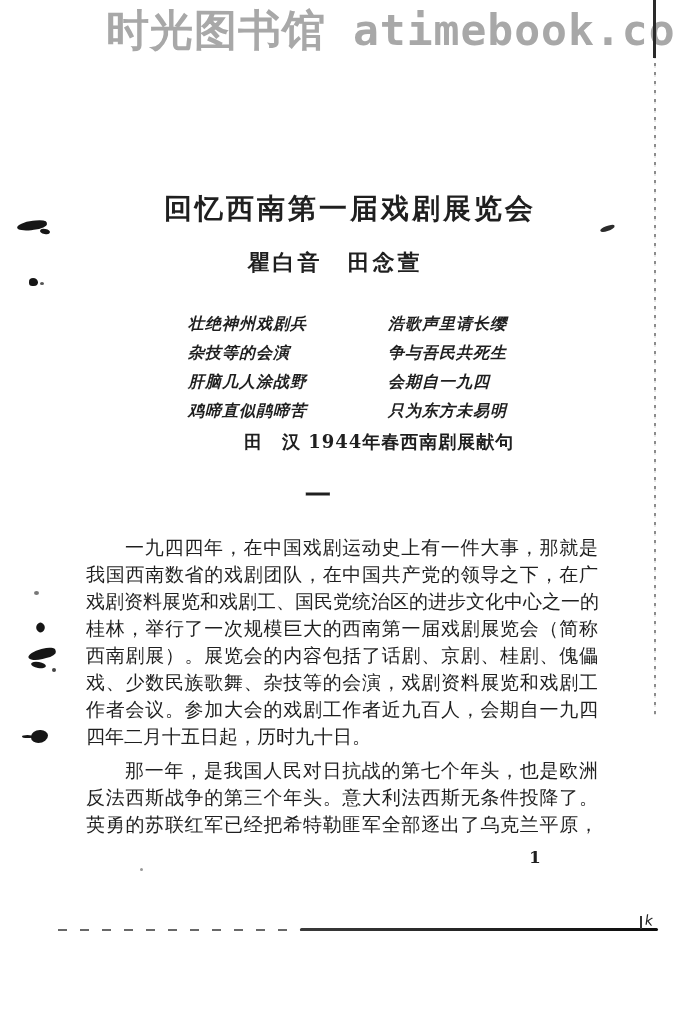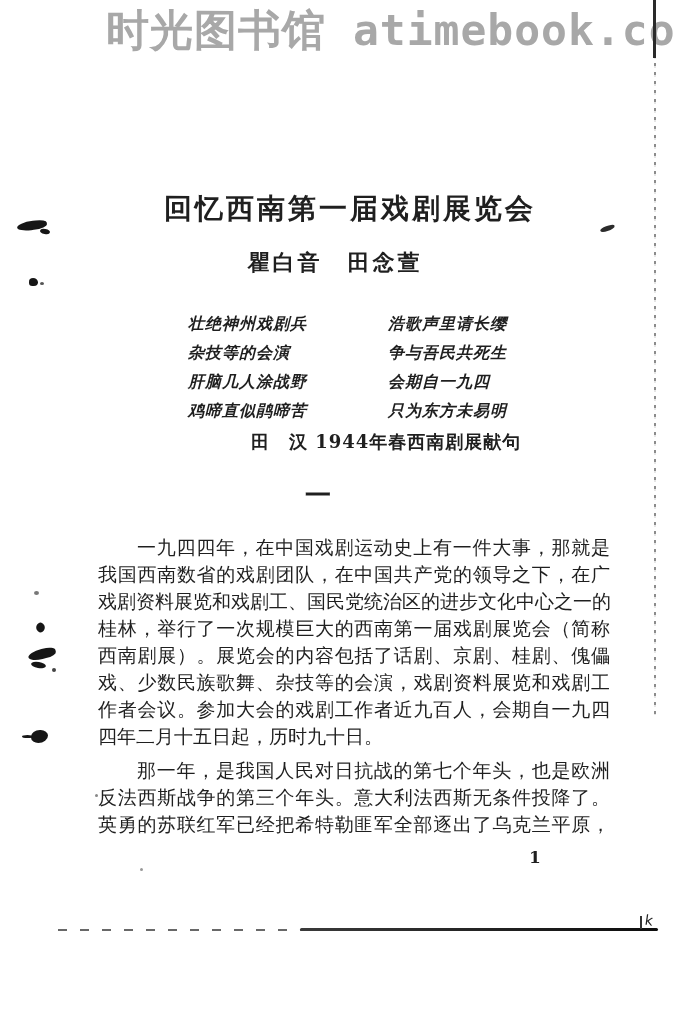--- a/index.html
+++ b/index.html
@@ -39,30 +39,30 @@
 
   .poem { position: absolute; left: 168px; top: 314px; width: 360px; }
   .poem-row { position: relative; height: 29px; margin-left: 20px; }
   .poem-row span {
     font-style: italic; font-weight: bold; font-size: 16px; letter-spacing: 1px;
     white-space: nowrap;
   }
   .poem-right { position: absolute; left: 200px; top: 0; }
 
   .attribution {
-    position: absolute; left: 251px; top: 430px;
+    position: absolute; left: 244px; top: 430px;
     font-size: 18px; font-weight: bold; letter-spacing: 1px; white-space: nowrap; text-align: center;
   }
 
   .section-marker {
     position: absolute; left: 288px; top: 478px; width: 60px;
     text-align: center; font-size: 26px; font-weight: 900;
   }
 
-  .bodytext { position: absolute; left: 86px; top: 534px; width: 512px; margin-left: 12px; }
+  .bodytext { position: absolute; left: 86px; top: 534px; width: 512px; }
   .bodytext p {
     height: 27px; line-height: 27px; font-size: 19px; font-weight: 500;
     text-align: justify; text-align-last: justify; white-space: nowrap;
   }
   .bodytext p.indent { padding-left: 39px; }
   .bodytext p.short { text-align: left; text-align-last: left; }
   .para2 { margin-top: 7px; }
 
   .pagenum {
     position: absolute; left: 525px; top: 847px; width: 20px; text-align: center;

